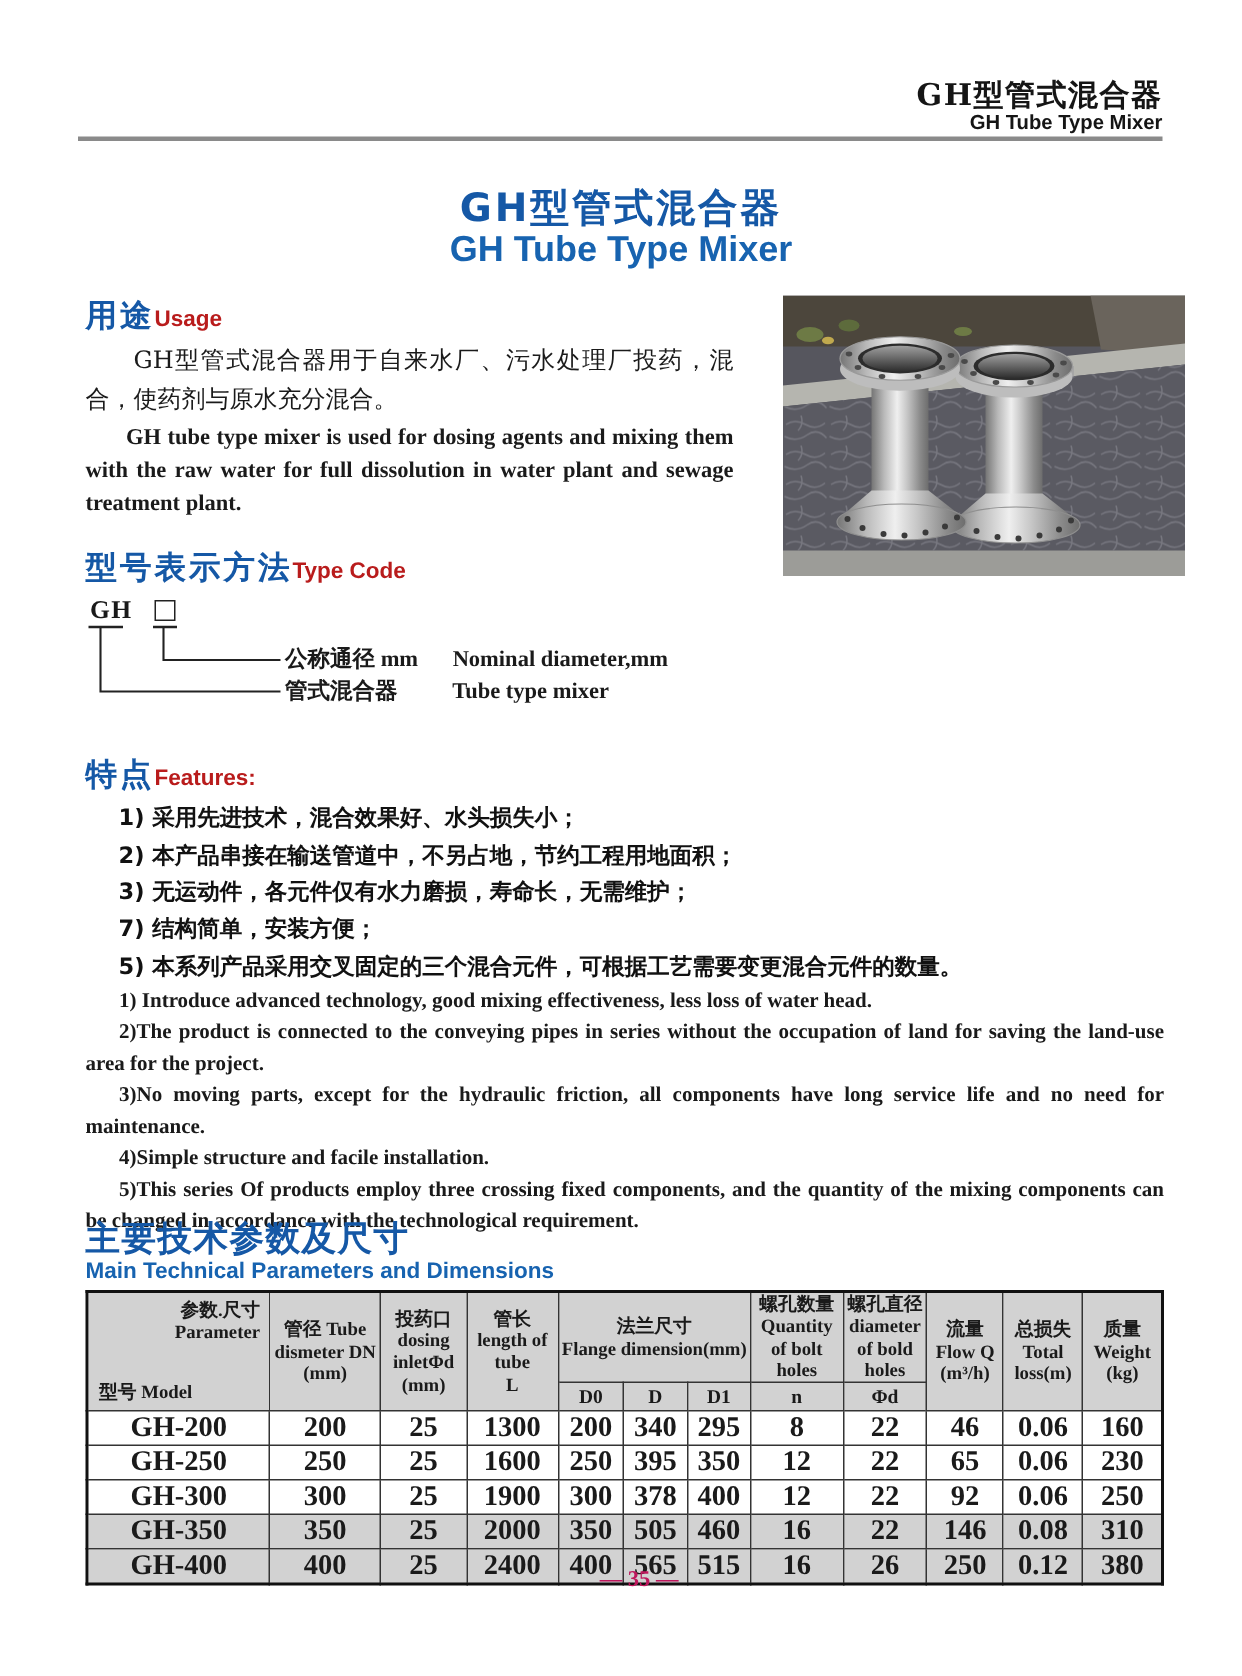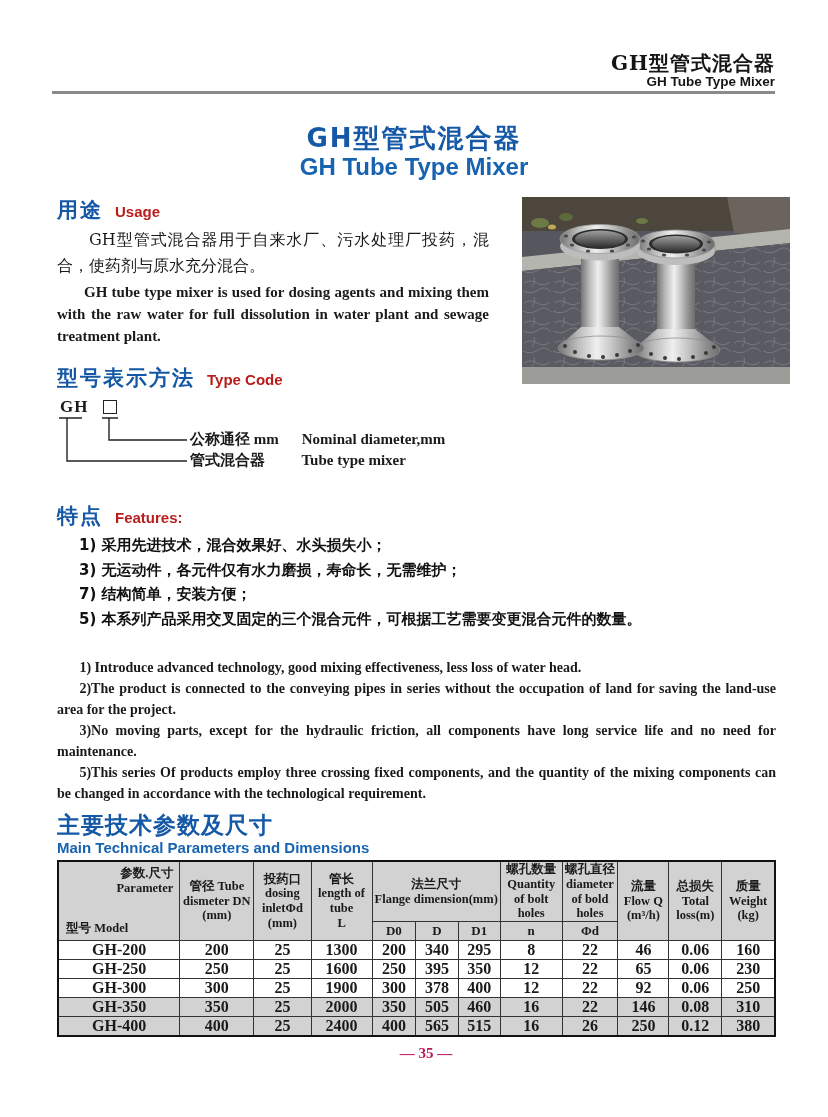--- a/index.html
+++ b/index.html
@@ -19,21 +19,21 @@
   .hdr-en{top:74px;right:53px;font:bold 13.5px "Liberation Sans","DejaVu Sans",sans-serif;color:#151515;}
   .hdr-rule{top:91px;left:52px;width:723px;height:3px;background:#8a8a8a;}
 
   
   .title-zh{top:121px;left:0;width:100%;text-align:center;
     font:bold 26px "DejaVu Sans","Liberation Sans",sans-serif;color:#1558a6;letter-spacing:2px;}
   .title-en{top:153px;left:0;width:100%;text-align:center;
     font:bold 24px "Liberation Sans","DejaVu Sans",sans-serif;color:#1763b0;}
 
   
-  .sec-head{display:flex;align-items:baseline;gap:12px;}
+  .sec-head{display:flex;align-items:baseline;}
   .sec-head .zh{font:bold 21px "DejaVu Sans","Liberation Sans",sans-serif;color:#1558a6;letter-spacing:2px;}
   .sec-head .en{font:bold 15px "Liberation Sans","DejaVu Sans",sans-serif;color:#b91c1c;}
 
   
   .usage-zh{top:227px;left:57px;width:432px;font:16px "DejaVu Serif","Liberation Serif",serif;
     line-height:26px;text-indent:2em;text-align:justify;}
   .usage-en{top:281px;left:57px;width:432px;font:bold 15px "Liberation Serif","DejaVu Serif",serif;
     line-height:22px;text-indent:1.8em;text-align:justify;}
 
   
@@ -54,21 +54,21 @@
 
   
   .params-zh{top:810px;left:57px;font:bold 23px "DejaVu Sans","Liberation Sans",sans-serif;color:#1558a6;letter-spacing:1px;}
   .params-en{top:839px;left:57px;font:bold 15px "Liberation Sans","DejaVu Sans",sans-serif;color:#1763b0;}
   table.params{top:860px;left:57px;width:719px;border-collapse:collapse;border:2.5px solid #111;
     font-family:"Liberation Serif","DejaVu Serif",serif;table-layout:fixed;}
   table.params th,table.params td{border:1px solid #333;text-align:center;vertical-align:middle;
     padding:0 1px;overflow:hidden;}
   table.params th{background:#d2d2d2;font-weight:bold;font-size:12.5px;line-height:1.18;white-space:pre-line;}
   table.params .subhead th{font-size:13px;height:18px;}
-  table.params td{font-weight:bold;font-size:16px;height:17px;background:#ffffff;}
+  table.params td{font-weight:bold;font-size:19px;height:17px;background:#ffffff;}
   table.params tr.shaded td{background:#d2d2d2;}
   th.corner{position:relative;
     background-image:linear-gradient(to bottom right,
       rgba(0,0,0,0) calc(50% - 0.8px), #333 calc(50% - 0.8px),
       #333 calc(50% + 0.8px), rgba(0,0,0,0) calc(50% + 0.8px));
     background-color:#d2d2d2;}
   th.corner .c-top{position:absolute;top:4px;right:6px;text-align:right;white-space:pre-line;}
   th.corner .c-bot{position:absolute;bottom:4px;left:7px;text-align:right;}
 
   
@@ -205,28 +205,30 @@
       <span class="en">Tube type mixer</span>
     </div>
   </div>
 
   <div class="abs sec-head" style="top:502px;left:57px;">
     <span class="zh">特点</span>
     <span class="en">Features:</span>
   </div>
   <div class="abs feat-zh">
     <div>1) 采用先进技术，混合效果好、水头损失小；</div>
+    <div>2) 本产品串接在输送管道中，不另占地，节约工程用地面积；</div>
     <div>3) 无运动件，各元件仅有水力磨损，寿命长，无需维护；</div>
     <div>7) 结构简单，安装方便；</div>
     <div>5) 本系列产品采用交叉固定的三个混合元件，可根据工艺需要变更混合元件的数量。</div>
   </div>
   <div class="abs feat-en">
     <p>1) Introduce advanced technology, good mixing effectiveness, less loss of water head.</p>
     <p>2)The product is connected to the conveying pipes in series without the occupation of land for saving the land-use area for the project.</p>
     <p>3)No moving parts, except for the hydraulic friction, all components have long service life and no need for maintenance.</p>
+    <p>4)Simple structure and facile installation.</p>
     <p>5)This series Of products employ three crossing fixed components, and the quantity of the mixing components can be changed in accordance with the technological requirement.</p>
   </div>
 
   <div class="abs params-zh">主要技术参数及尺寸</div>
   <div class="abs params-en">Main Technical Parameters and Dimensions</div>
 
   <table class="abs params">
     <colgroup>
       <col style="width:17%">
         <col style="width:10.3%">

